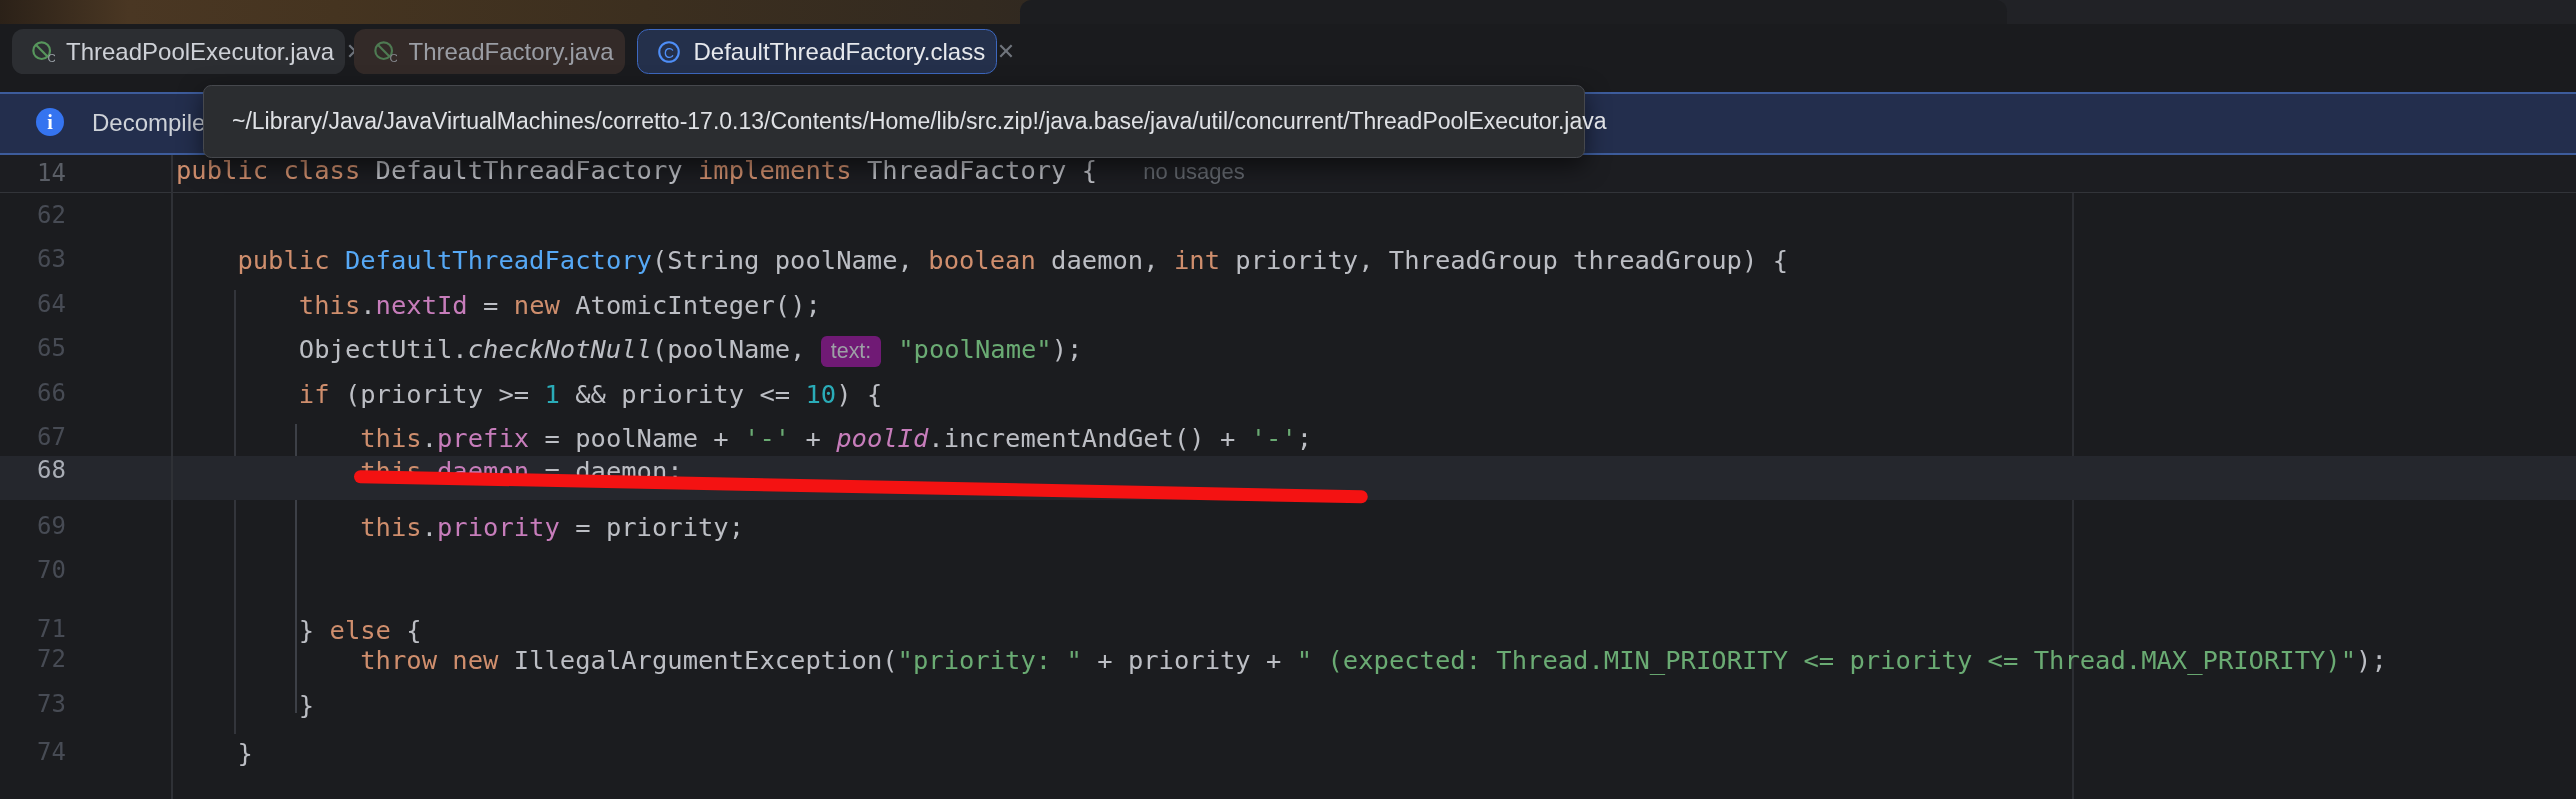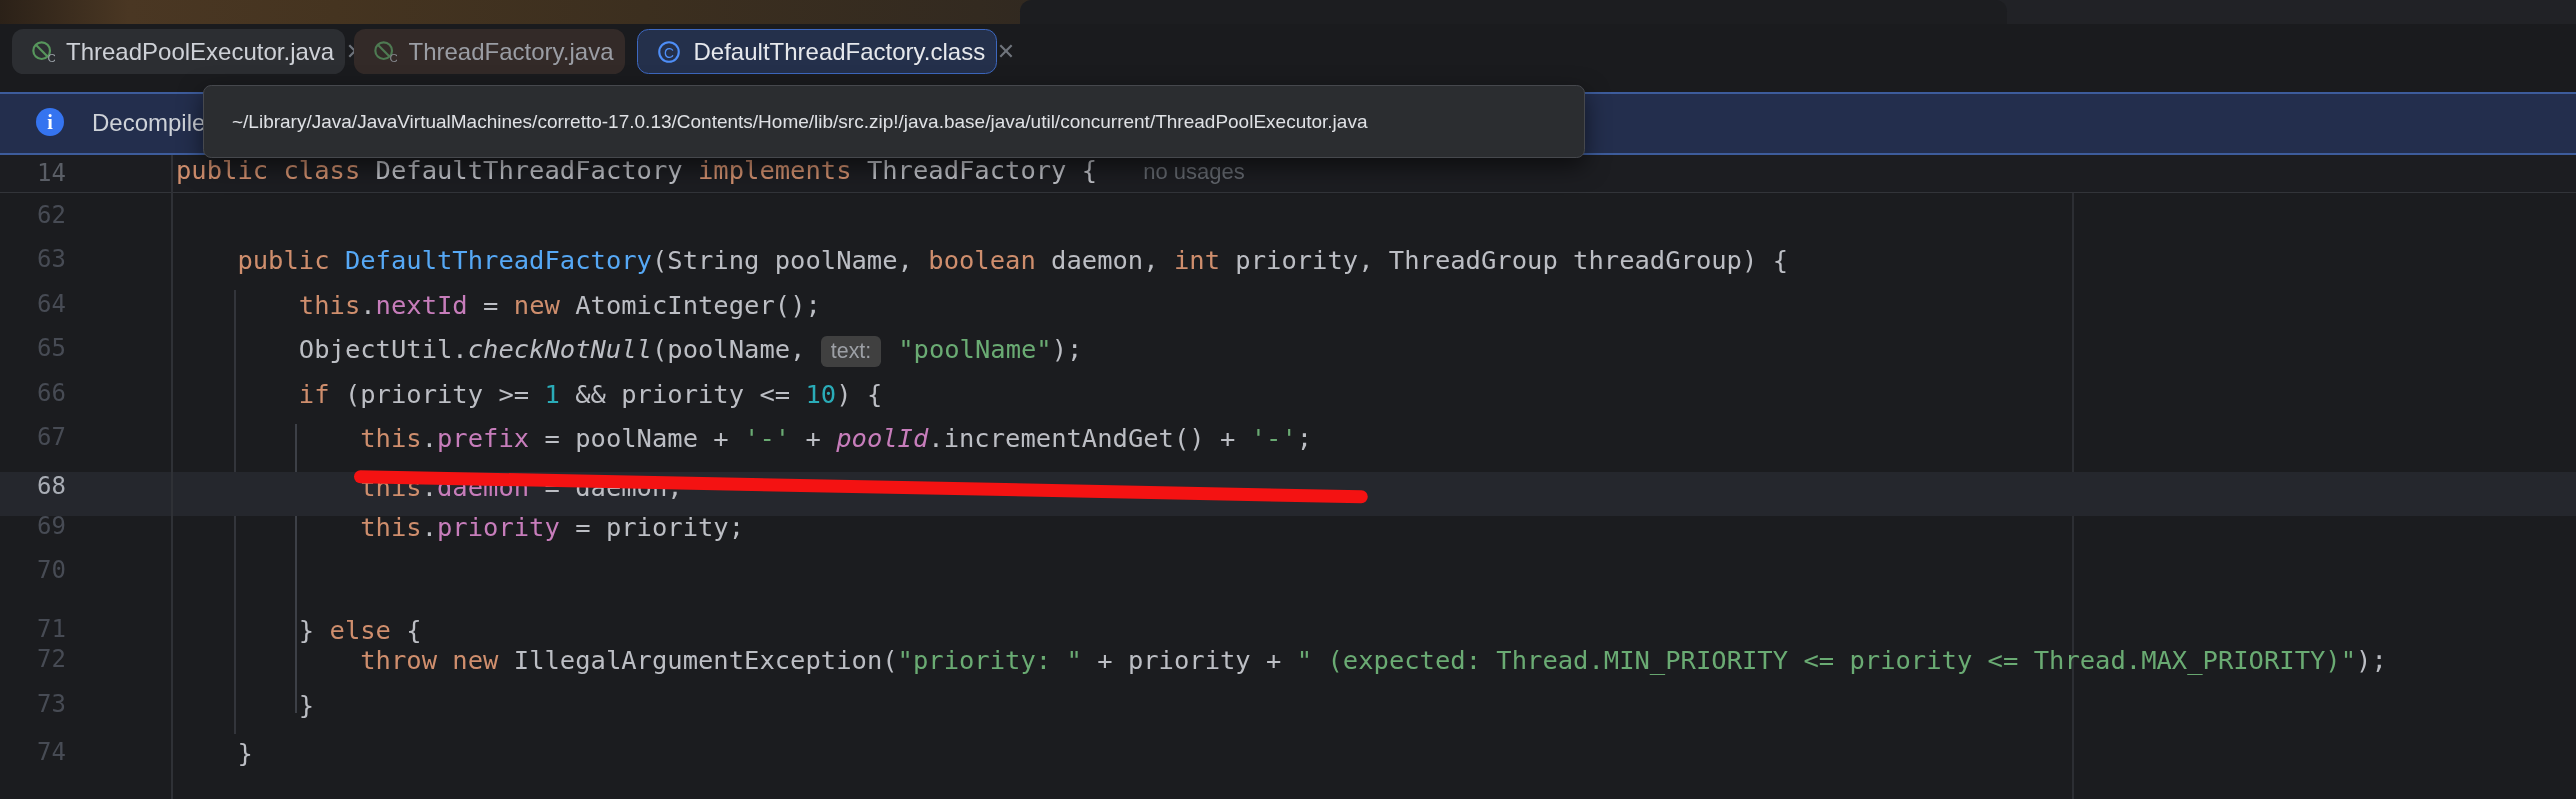--- a/index.html
+++ b/index.html
@@ -29,21 +29,21 @@
   #banner-icon{position:absolute;left:36px;top:14px;width:28px;height:28px;border-radius:50%;
     background:#3574f0;color:#fff;font-size:20px;font-weight:bold;text-align:center;
     line-height:28px;font-family:"Liberation Serif",serif;}
   #banner-text{position:absolute;left:92px;top:0;height:58px;line-height:58px;
     color:#ced2d8;font-size:24px;white-space:nowrap;}
 
   
   #tooltip{position:absolute;left:203px;top:85px;width:1382px;height:73px;background:#2b2d30;
     border:0.8px solid #46484d;border-radius:8.2px;box-sizing:border-box;z-index:50;
     box-shadow:0 8.2px 23px rgba(0,0,0,.55);display:flex;align-items:center;padding:0 28px;}
-  #tooltip-text{color:#dfe1e5;font-size:19px;white-space:nowrap;}
+  #tooltip-text{color:#dfe1e5;font-size:23px;white-space:nowrap;}
 
   
   #sticky{position:absolute;left:0;top:155px;width:2576px;height:38px;background:#1c1d21;
     border-bottom:1.6px solid #323439;box-sizing:border-box;z-index:20;}
   #sticky .lnum{line-height:36px;}
   #sticky-code{position:absolute;left:176px;top:0;height:36px;line-height:36px;
     font:25.5px "DejaVu Sans Mono",monospace;white-space:pre;}
   .hint{font-family:"Liberation Sans",sans-serif;font-size:22px;color:#62666d;margin-left:46px;}
 
   
@@ -64,21 +64,21 @@
     font:25.5px "DejaVu Sans Mono",monospace;white-space:pre;}
 
   .tok-kw{color:#cf8e6d;}
   .tok-def{color:#bcbec4;}
   .tok-field{color:#c77dbb;margin-top:36px;}
   .tok-sfield{color:#c77dbb;font-style:italic;}
   .tok-decl{color:#56a8f5;}
   .tok-str{color:#6aab73;}
   .tok-num{color:#2aacb8;}
   .tok-smethod{color:#bcbec4;font-style:italic;}
-  .tok-inlay{display:inline-block;background:#404040;color:#9da0a6;border-radius:5.8px;
+  .tok-inlay{display:inline-block;background:#701a75;color:#9da0a6;border-radius:5.8px;
     font-family:"Liberation Sans",sans-serif;font-size:21.4px;line-height:31px;height:31px;
     padding:0 10px;vertical-align:middle;margin-right:1.6px;}
 
   
   #clip-frag{position:absolute;left:176px;top:192px;height:13px;width:247px;overflow:hidden;z-index:2;}
   #clip-frag .ltext{top:-33px;height:44px;}
 
   
   #red-line{position:absolute;left:354px;top:470px;width:1014px;height:13px;background:#f41212;
     border-radius:7.4px;transform:rotate(1.15deg);transform-origin:left center;z-index:10;}
@@ -148,21 +148,21 @@
         <div class="ltext"><span class="tok tok-def">        ObjectUtil.</span><span class="tok tok-smethod">checkNotNull</span><span class="tok tok-def">(poolName, </span><span class="tok tok-inlay">text:</span><span class="tok tok-def"> </span><span class="tok tok-str">"poolName"</span><span class="tok tok-def">);</span></div>
       </div>
       <div class="code-row" style="top: 187px;">
         <div class="lnum">66</div>
         <div class="ltext"><span class="tok tok-kw">        if</span><span class="tok tok-def"> (priority &gt;= </span><span class="tok tok-num">1</span><span class="tok tok-def"> &amp;&amp; priority &lt;= </span><span class="tok tok-num">10</span><span class="tok tok-def">) {</span></div>
       </div>
       <div class="code-row" style="top: 231px;">
         <div class="lnum">67</div>
         <div class="ltext"><span class="tok tok-kw">            this</span><span class="tok tok-def">.</span><span class="tok tok-field">prefix</span><span class="tok tok-def"> = poolName + </span><span class="tok tok-str">'-'</span><span class="tok tok-def"> + </span><span class="tok tok-sfield">poolId</span><span class="tok tok-def">.incrementAndGet() + </span><span class="tok tok-str">'-'</span><span class="tok tok-def">;</span></div>
       </div>
-      <div class="code-row current" style="top: 280px;">
+      <div class="code-row current" style="top: 264px;">
         <div class="lnum">68</div>
         <div class="ltext"><span class="tok tok-kw">            this</span><span class="tok tok-def">.</span><span class="tok tok-field">daemon</span><span class="tok tok-def"> = daemon;</span></div>
       </div>
       <div class="code-row" style="top: 320px;">
         <div class="lnum">69</div>
         <div class="ltext"><span class="tok tok-kw">            this</span><span class="tok tok-def">.</span><span class="tok tok-field">priority</span><span class="tok tok-def"> = priority;</span></div>
       </div>
       <div class="code-row" style="top: 364px;">
         <div class="lnum">70</div>
       </div>

